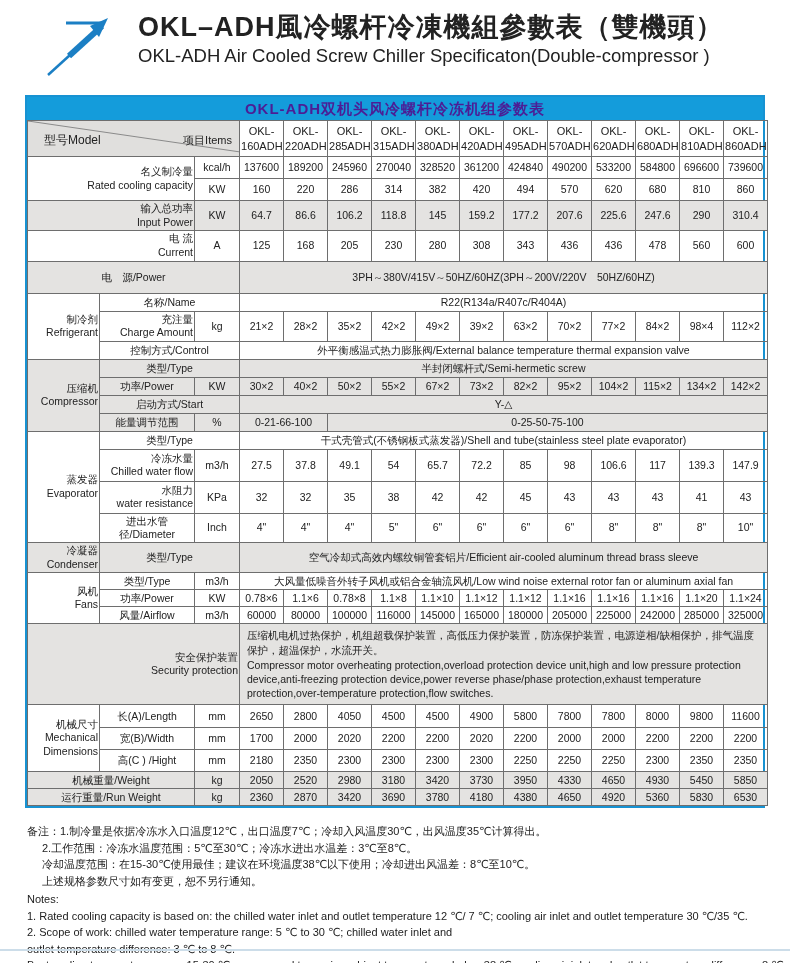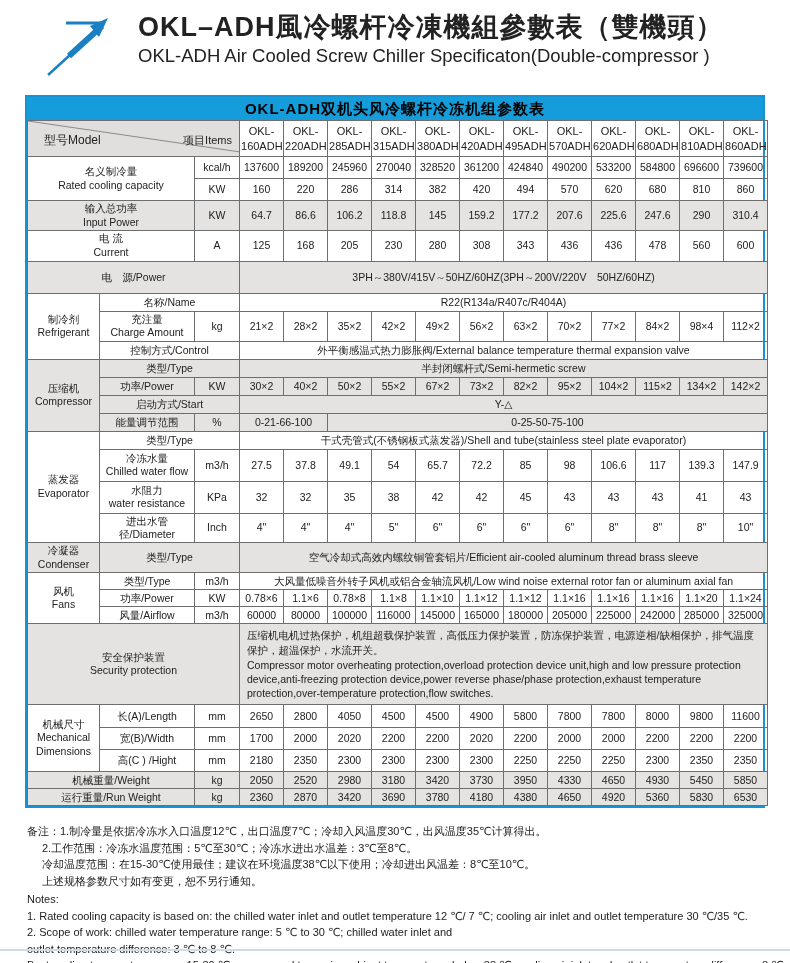--- a/index.html
+++ b/index.html
@@ -10,30 +10,30 @@
   }
   
   .header{display:flex;align-items:flex-start;margin:12px 0 0 36px;}
   .logo{width:84px;height:64px;flex:0 0 auto;margin-top:2px;}
   .titles{margin-left:18px;}
   .title-zh{font-size:27px;font-weight:bold;letter-spacing:1px;line-height:1.15;}
   .title-en{font-size:18.5px;line-height:1.2;margin-top:2px;}
   
   .spec{margin:17px 25px 0 25px;border:2px solid #1792d2;}
   .caption{
-    background:#149cdb;color:#000000;text-align:center;font-size:15px;font-weight:bold;
+    background:#149cdb;color:#4c1d95;text-align:center;font-size:15px;font-weight:bold;
     height:23px;line-height:23px;letter-spacing:1px;
   }
   table{border-collapse:collapse;width:100%;table-layout:fixed;}
   td{
     border:1px solid #6e6e6e;text-align:center;vertical-align:middle;
     font-size:10.5px;padding:1px 1px;line-height:1.25;overflow:hidden;
   }
   tr.g td{background:#e4e3e1;}
-  .lab div{line-height:1.3;}
+  .lab div{line-height:1.3;text-align:right;}
   .model{font-size:11px;line-height:1.3;word-break:normal;}
   
   .corner{position:relative;background:#e0dfdd !important;padding:0;}
   .corner svg{position:absolute;left:0;top:0;width:100%;height:100%;}
   .c-model{position:absolute;left:16px;top:55%;transform:translateY(-50%);font-size:12px;}
   .c-items{position:absolute;right:7px;top:58%;transform:translateY(-50%);font-size:11px;}
   
   .sec-text{text-align:left;padding:3px 7px;}
   .sec-text div{margin:1px 0;line-height:1.35;}
   
@@ -187,21 +187,21 @@
         <td class="lab">
           <div>充注量</div>
           <div>Charge Amount</div>
         </td>
         <td>kg</td>
       <td>21×2</td>
           <td>28×2</td>
           <td>35×2</td>
           <td>42×2</td>
           <td>49×2</td>
-          <td>56×2</td>
+          <td>39×2</td>
           <td>63×2</td>
           <td>70×2</td>
           <td>77×2</td>
           <td>84×2</td>
           <td>98×4</td>
           <td>112×2</td>
         </tr>
       <tr class="h18">
         <td class="lab" colspan="2">控制方式/Control</td>
         <td colspan="12">外平衡感温式热力膨胀阀/External balance temperature thermal expansion valve</td>

